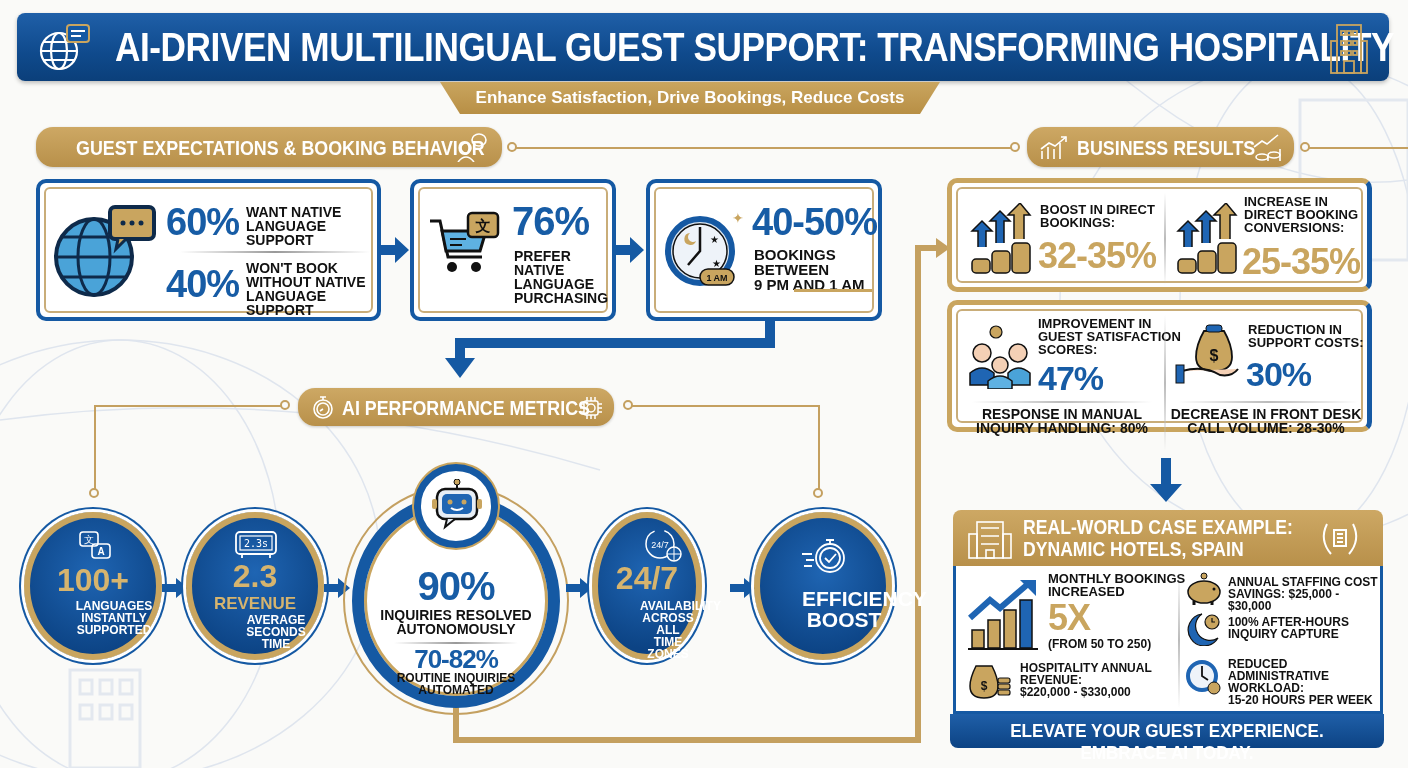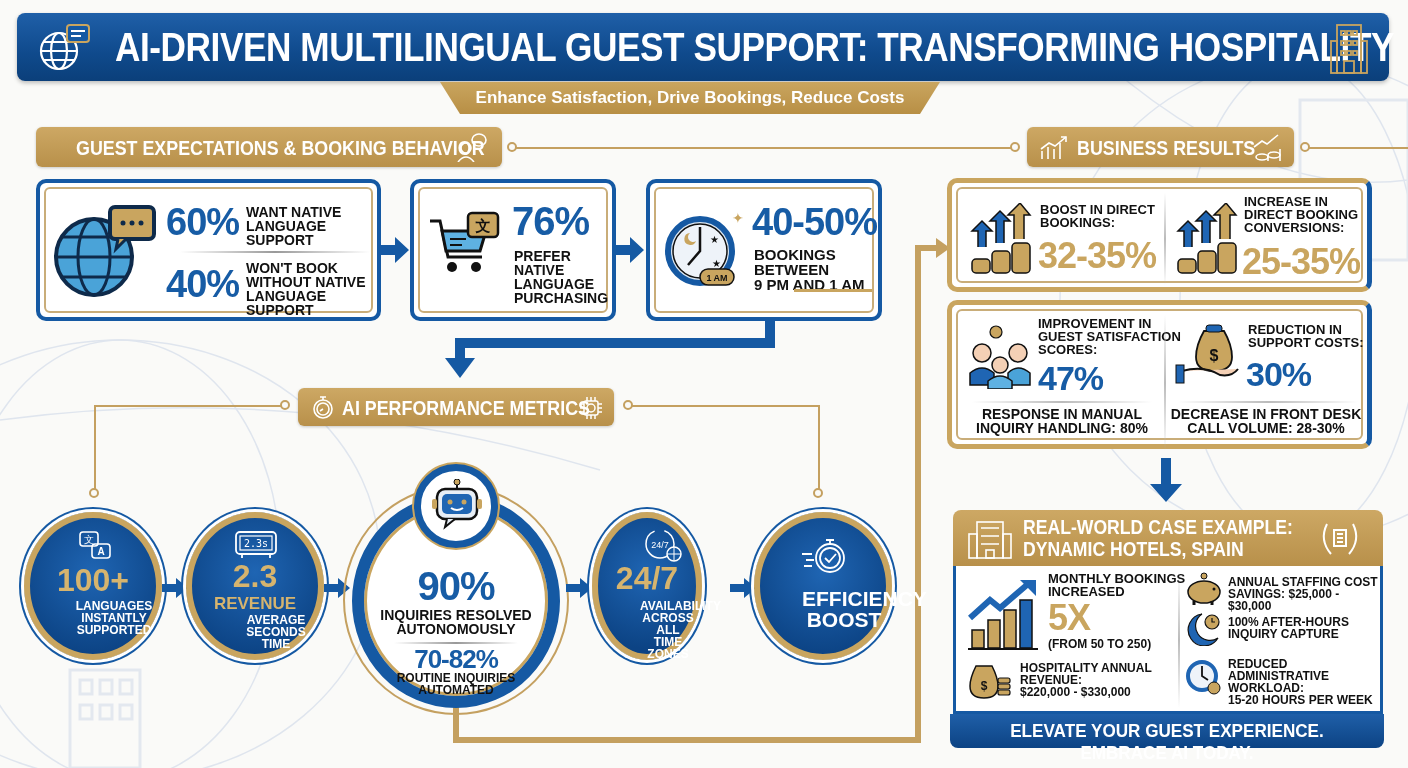--- a/index.html
+++ b/index.html
@@ -7,21 +7,21 @@
   body { position: relative; font-family: "Liberation Sans", "DejaVu Sans", sans-serif; color: #111; }
   .bg-deco { position: absolute; inset: 0; pointer-events: none; }
   .abs { position: absolute; }
 
   
   .title-bar { position: absolute; left: 17px; top: 13px; width: 1372px; height: 68px; background: linear-gradient(180deg,#1f5fa8 0%,#0f4a8c 60%,#0b3f7a 100%); border-radius: 8px; box-shadow: 0 2px 4px rgba(0,0,0,.25); }
   .title-text { position: absolute; left: 98px; top: 12px; width: 1180px; color: #fff; font-size: 40px; font-weight: 700; letter-spacing: -0.5px; white-space: nowrap; transform: scaleX(0.88); transform-origin: left center; }
   .subtitle-bar { position: absolute; left: 440px; top: 82px; width: 500px; height: 32px; background: linear-gradient(180deg,#c9a55f,#b88f45); clip-path: polygon(0 0,100% 0,96% 100%,4% 100%); }
   .subtitle-text { position: absolute; left: 0; right: 0; top: 6px; text-align: center; color: #fff; font-size: 17px; font-weight: 700; }
 
-  .gold-pill { position: absolute; height: 40px; background: linear-gradient(180deg,#cda864,#b8904a); border-radius: 6px; color: #fff; font-weight: 700; font-size: 21px; white-space: nowrap; box-shadow: 0 1px 3px rgba(0,0,0,.2); }
+  .gold-pill { position: absolute; height: 40px; background: linear-gradient(180deg,#cda864,#b8904a); border-radius: 17px; color: #fff; font-weight: 700; font-size: 21px; white-space: nowrap; box-shadow: 0 1px 3px rgba(0,0,0,.2); }
   .gold-pill .lbl { position: absolute; top: 9px; transform: scaleX(0.85); transform-origin: left center; }
   .gold-line { position: absolute; height: 2px; background: #c4a060; }
   .gold-vline { position: absolute; width: 2px; background: #c4a060; }
   .dot { position: absolute; width: 10px; height: 10px; border: 2px solid #c4a060; border-radius: 50%; background: #fafaf8; }
 
   
   .gbox { position: absolute; background: #fff; border: 4px solid #1559a3; border-radius: 10px; }
   .gbox-inner { position: absolute; inset: 4px; border: 2px solid #c9ad79; border-radius: 6px; }
   .bignum { font-weight: 700; color: #175ca5; letter-spacing: -1px; text-align: center; }
   .lbl-dark { font-weight: 700; color: #111; line-height: 1.0; }
@@ -384,21 +384,21 @@
       </g>
   </svg>
   <div class="abs lbl-dark" style="left:292px;top:12px;font-size:13px">
     <div>INCREASE IN</div>
     <div>DIRECT BOOKING</div>
     <div>CONVERSIONS:</div>
   </div>
   <div class="abs gold-num" style="left:290px;top:58px;font-size:36px">25-35%</div>
 </div>
 
-<div class="rbox" style="left:947px;top:300px;width:425px;height:149px;border:5px solid #c9a55f;border-right-color:#1559a3">
+<div class="rbox" style="left:947px;top:300px;width:425px;height:132px;border:5px solid #c9a55f;border-right-color:#1559a3">
   <div class="abs" style="inset:4px;border:2px solid #c9ad79;border-radius:6px"></div>
   <svg class="abs" style="left:16px;top:20px" width="66" height="64" viewBox="0 0 66 64">
     <circle cx="28" cy="7" r="6" fill="#c9a55f" stroke="#111" stroke-width="1.2"></circle>
     <circle cx="14" cy="28" r="9" fill="#f4d0b5" stroke="#111" stroke-width="1.5"></circle>
     <path d="M2 60 V48 Q14 38 26 48 V60 Z" fill="#1f65b3" stroke="#111" stroke-width="1.5"></path>
     <circle cx="50" cy="28" r="9" fill="#f4d0b5" stroke="#111" stroke-width="1.5"></circle>
     <path d="M40 60 V48 Q50 38 62 48 V60 Z" fill="#4aa3d8" stroke="#111" stroke-width="1.5"></path>
     <circle cx="32" cy="40" r="8" fill="#f4d0b5" stroke="#111" stroke-width="1.5"></circle>
     <path d="M20 64 V56 Q32 46 44 56 V64 Z" fill="#5eb1e2" stroke="#111" stroke-width="1.5"></path>
   </svg>

